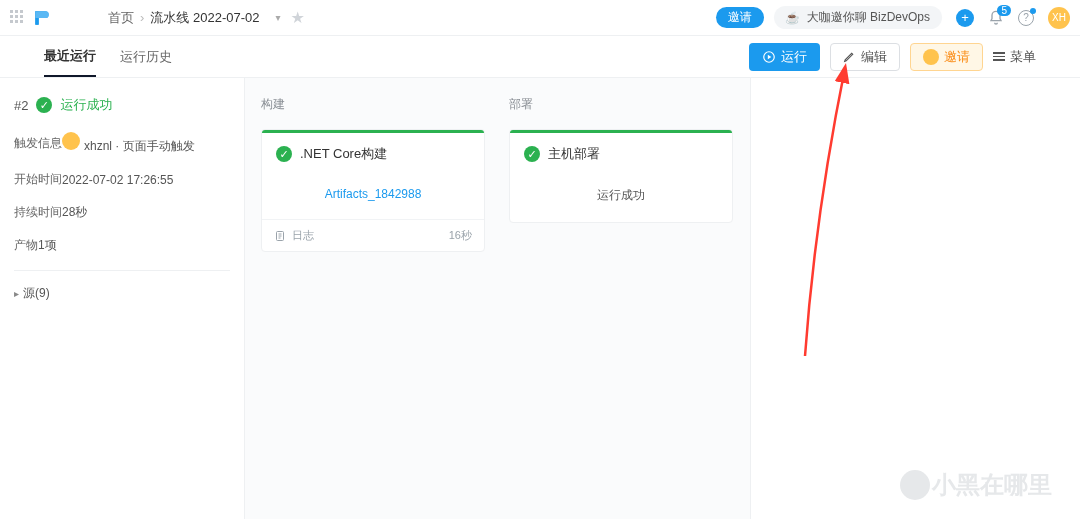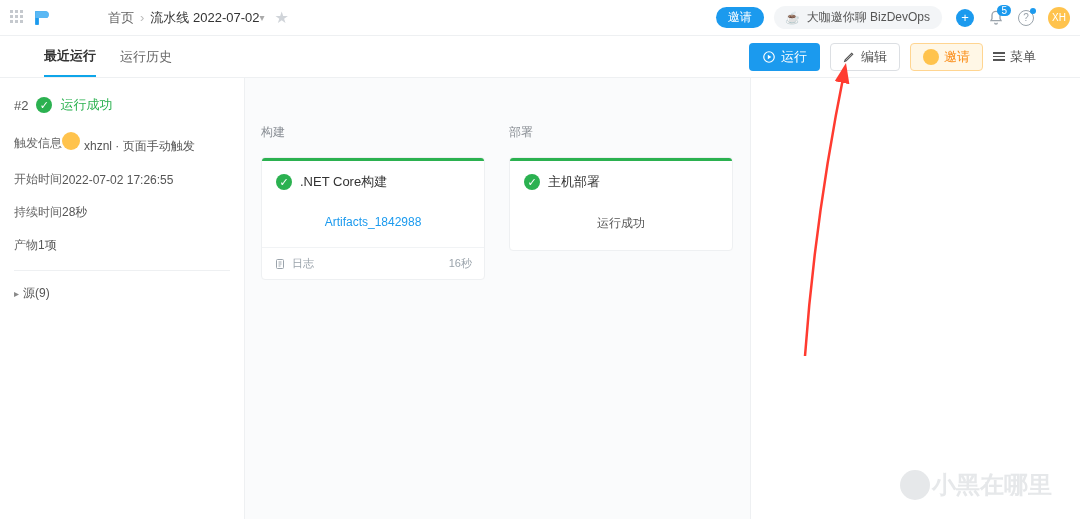--- a/index.html
+++ b/index.html
@@ -7,39 +7,39 @@
 
   
   .topbar { height: 36px; display: flex; align-items: center; padding: 0 10px; border-bottom: 1px solid #eef0f2; }
   .apps-icon { width: 16px; height: 16px; display: grid; grid-template-columns: repeat(3,3px); grid-template-rows: repeat(3,3px); gap: 2px; margin-right: 6px; cursor: pointer; }
   .apps-icon span { background:#c5c9ce; }
   .logo { width: 20px; height: 20px; margin-right: 10px; position: relative; }
   .logo svg { width: 100%; height:100%; }
   .breadcrumb { display:flex; align-items:center; gap:6px; color:#666; }
   .breadcrumb a { color:#666; text-decoration:none; cursor:pointer;margin-left:46px; }
   .bc-caret { color:#bbb; }
-  .bc-current { color:#333; display:flex; align-items:center; gap:0; cursor:pointer;}
+  .bc-current { color:#333; display:flex; align-items:center; gap:16px; cursor:pointer;}
   .bc-drop { font-size:10px; color:#aaa; }
   .star { margin-left:10px; color:#d0d4d9; font-size:16px; cursor:pointer;}
   .topbar .spacer { flex:1; }
   .pill-invite { background:#1b9aee; color:#fff; border-radius:12px; padding:2px 12px; font-size:12px; cursor:pointer; }
   .pill-biz { background:#f3f5f7; color:#555; border-radius:14px; padding:3px 12px; font-size:12px; margin-left:10px; display:flex; align-items:center; gap:6px; cursor:pointer;}
   .tb-icon { margin-left:14px; cursor:pointer; display:flex; align-items:center; position:relative; }
   .plus-circ { width:18px;height:18px;border-radius:50%;background:#1b9aee;color:#fff;display:flex;align-items:center;justify-content:center;font-size:13px;line-height:1;}
   .bell { width:16px;height:16px; color:#9aa3ab; }
   .bell-badge { position:absolute; top:-5px; right:-7px; background:#1b9aee;color:#fff;border-radius:8px;font-size:10px;padding:0 4px; }
   .help-circ { width:16px;height:16px;border:1.5px solid #9aa3ab;border-radius:50%;color:#9aa3ab;display:flex;align-items:center;justify-content:center;font-size:10px;position:relative;}
   .help-dot { position:absolute; top:-3px; right:-3px; width:6px;height:6px;background:#1b9aee;border-radius:50%; }
   .avatar { width:22px;height:22px;border-radius:50%;background:#ffc34d;color:#fff;font-size:10px;display:flex;align-items:center;justify-content:center; }
 
   
   .secondbar { height:42px; display:flex; align-items:center; padding:0 44px 0 44px; border-bottom:1px solid #eef0f2; }
   .tabs { display:flex; gap:24px; height:100%; align-items:center; }
   .tab { color:#666; cursor:pointer; height:100%; display:flex;align-items:center; }
-  .tab.active { color:#333; font-weight:600; border-bottom:2px solid #0ea5e9; }
+  .tab.active { color:#333; font-weight:600; border-bottom:2px solid #0f172a; }
   .secondbar .spacer { flex:1; }
   .btn { display:flex; align-items:center; gap:5px; height:28px; border-radius:4px; padding:0 12px; font-size:13px; cursor:pointer; border:1px solid transparent; }
   .btn-primary { background:#1b9aee; color:#fff; }
   .btn-outline { border-color:#dcdfe3; color:#555; background:#fff; margin-left:10px;}
   .btn-invite2 { border-color:#ffd591; color:#fa8c16; background:#fff7e6; margin-left:10px;}
   .btn-invite2 .ava { width:16px;height:16px;border-radius:50%;background:#ffc34d; }
   .btn-menu { color:#555; margin-left:10px; display:flex;align-items:center; gap:5px; cursor:pointer;}
   .hamb { display:flex; flex-direction:column; gap:2px; }
   .hamb span { width:12px;height:1.5px;background:#555; }
 
@@ -52,21 +52,21 @@
   .info-row { display:flex; justify-content:flex-start; align-items:center; font-size:12px; color:#666; margin-bottom:16px; }
   .info-row .val { color:#555; text-align:right; }
   .ava-sm { width:18px;height:18px;border-radius:50%;background:#ffc34d;color:#fff;font-size:9px;display:inline-flex;align-items:center;justify-content:center;margin-right:4px;}
   .link { color:#1b9aee; cursor:pointer; }
   .divider { height:1px;background:#eef0f2;margin:6px 0 14px; }
   .source-row { font-size:12px;color:#555;cursor:pointer; }
   .source-row::before { content:"\25B8"; margin-right:4px; color:#888; font-size:10px;}
 
   .canvas { flex:1; background:#fafbfc; padding:18px 16px; overflow:auto; position:relative; }
   .stages { display:flex; gap:24px; }
-  .stage-col { width:224px;margin-top:28px; }
+  .stage-col { width:224px; }
   .stage-title { font-size:12px; color:#8a8f95; margin-bottom:16px; }
   .card { background:#fff; border:1px solid #eef0f2; border-radius:4px; overflow:hidden; }
   .card-top { height:3px; background:#2bb150; }
   .card-head { display:flex; align-items:center; gap:8px; padding:12px 14px; font-size:13px; color:#333; }
   .card-body { text-align:center; padding:12px 10px 18px; font-size:12px; }
   .card-body .link { color:#1b9aee; }
   .card-foot { border-top:1px solid #f1f3f5; display:flex; align-items:center; justify-content:space-between; padding:8px 12px; font-size:11px; color:#9aa3ab; }
   .card-foot .left { display:flex; align-items:center; gap:6px; cursor:pointer;}
   .tiny-icon { width:12px;height:12px; }
 

